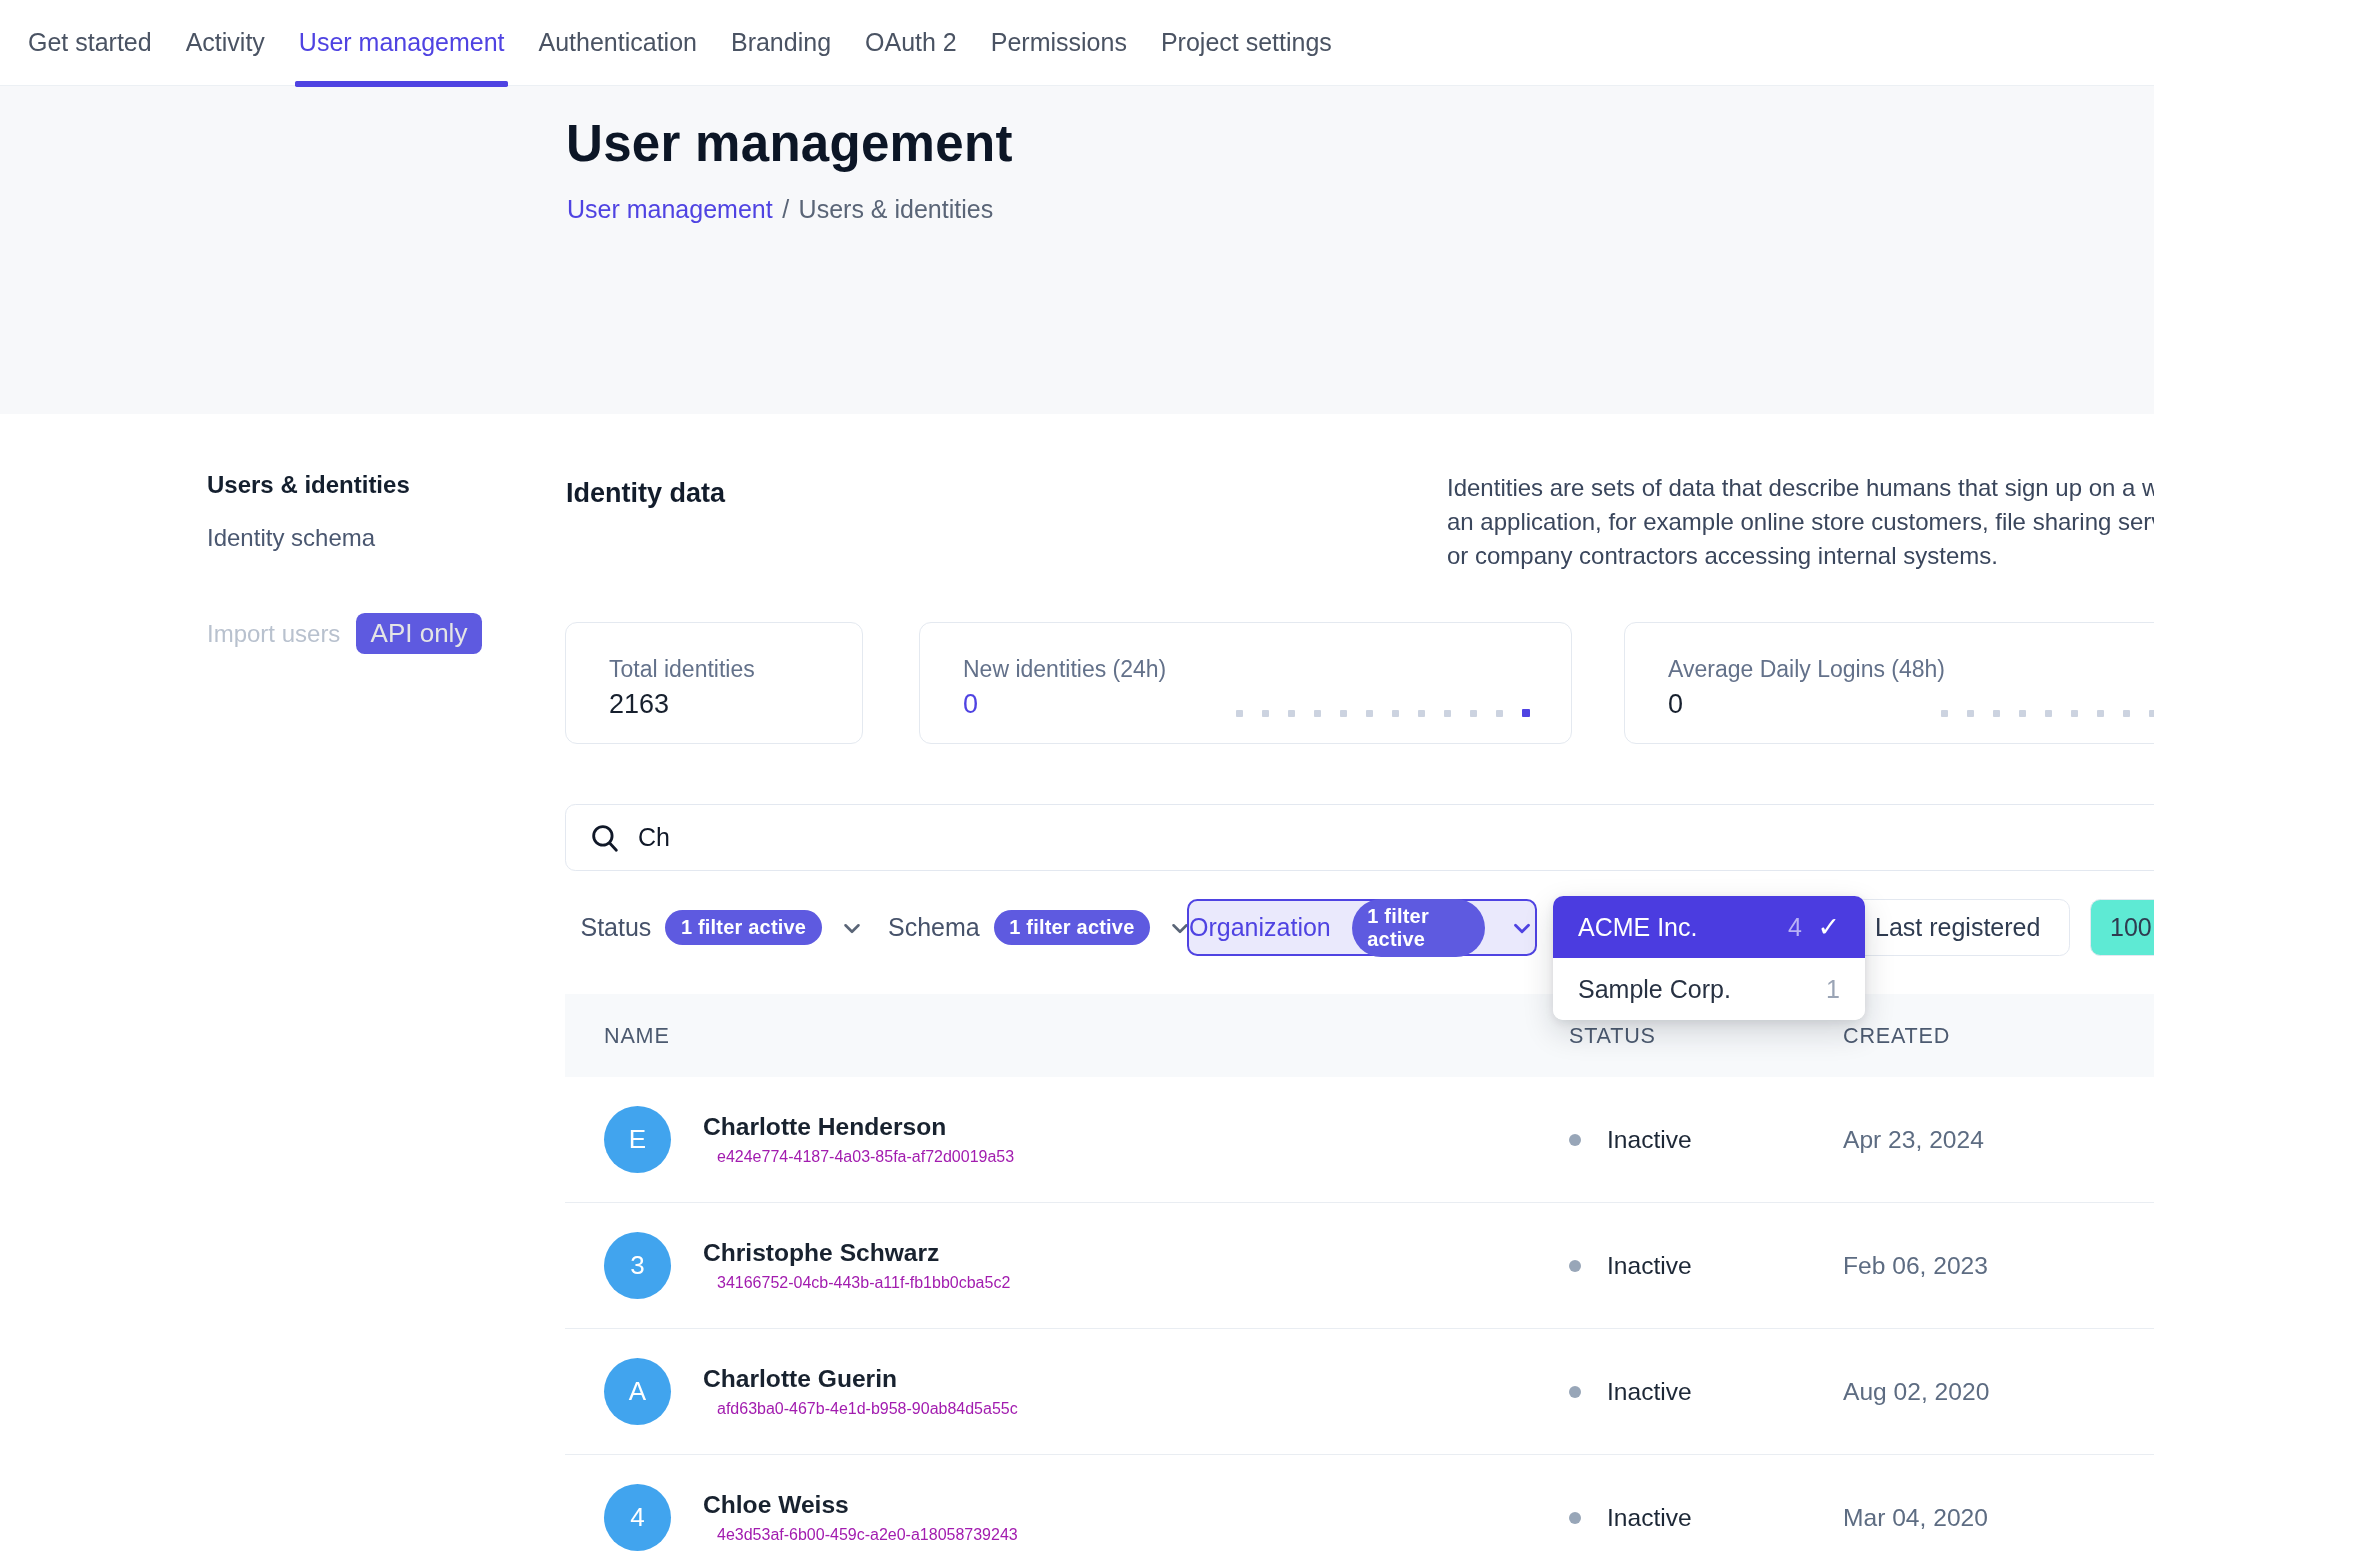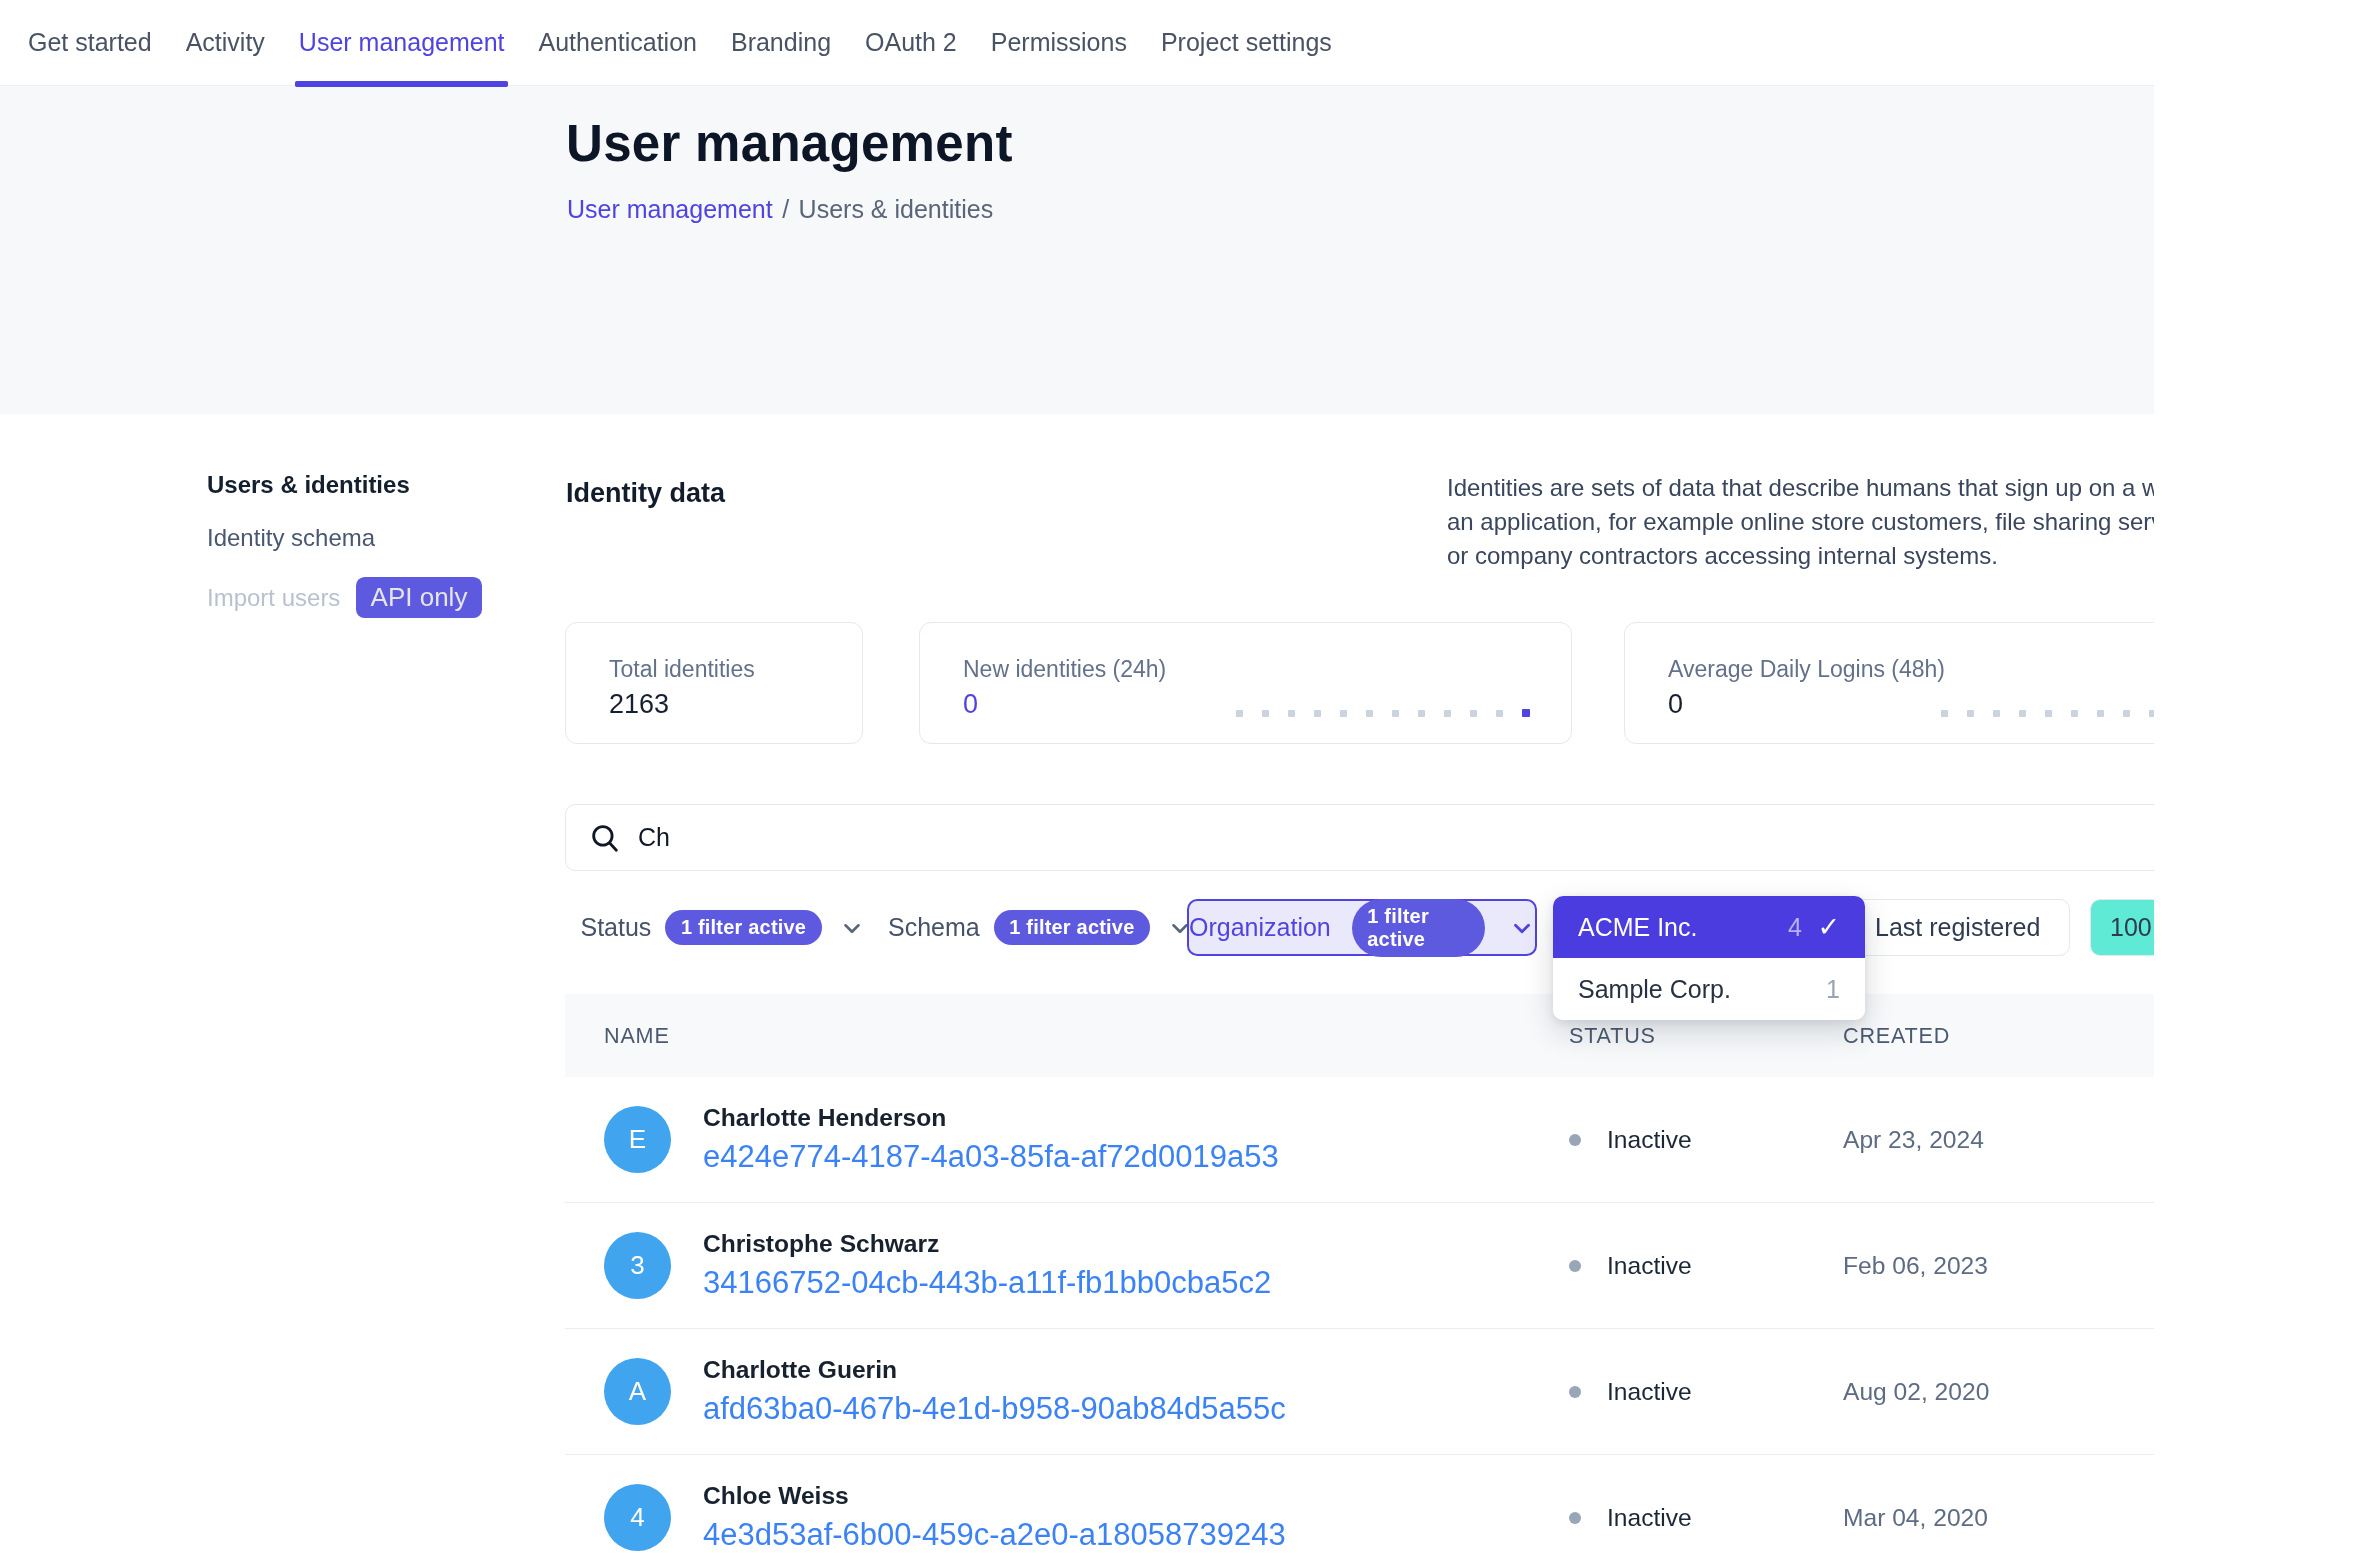--- a/index.html
+++ b/index.html
@@ -21,21 +21,21 @@
   
   .band{position:absolute;top:86px;left:0;width:100%;height:328px;background:var(--band);}
   .page-title{position:absolute;left:566px;top:114px;font-size:51px;font-weight:700;color:#0c1626;letter-spacing:0.3px;}
   .breadcrumb{position:absolute;left:567px;top:195px;font-size:25px;color:#5a6577;display:flex;gap:9.5px;}
   .crumb-link{color:var(--accent);cursor:pointer;text-decoration:none;}
 
   
   .sidebar{position:absolute;left:207px;top:471px;display:flex;flex-direction:column;gap:25px;font-size:24px;}
   .side-item{display:flex;align-items:center;gap:15.5px;cursor:pointer;color:#4a5770;}
   .side-item.active{color:#141f2e;font-weight:700;}
-  .side-item.disabled{color:#b8c1ce;cursor:default;}
+  .side-item.disabled{color:#b8c1ce;cursor:default;margin-top:36px;}
   .api-badge{background:var(--pill);color:#e5e5e5;font-size:26px;font-weight:400;padding:5.2px 14.7px;border-radius:8.6px;}
 
   
   .section-title{position:absolute;left:566px;top:478px;font-size:27px;font-weight:700;color:#121c2b;}
   .section-desc{position:absolute;left:1447px;top:471px;width:832px;font-size:24px;line-height:34px;color:#3a465c;}
 
   
   .card{position:absolute;top:622px;height:122px;background:#fff;border:1.7px solid #e4e9f0;border-radius:12px;}
   .card .label{position:absolute;left:43px;top:33px;font-size:23px;color:#63718a;white-space:nowrap;}
   .card .value{position:absolute;left:43px;top:66px;font-size:27px;color:#17202e;}
@@ -75,21 +75,21 @@
   
   .table{position:absolute;left:565px;top:994px;width:1712px;}
   .thead{position:relative;height:83px;background:var(--theadbg);}
   .th{position:absolute;top:0;height:83px;display:flex;align-items:center;font-size:21.6px;color:#4c5a70;letter-spacing:0.8px;}
   .th-0{left:39px;} .th-1{left:1004px;} .th-2{left:1278px;}
   .row{position:relative;height:126px;border-bottom:1.7px solid #e9edf2;cursor:pointer;background:#fff;}
   .avatar{position:absolute;left:39px;top:29px;width:67px;height:67px;border-radius:50%;background:var(--avatar);
     color:#fff;display:flex;align-items:center;justify-content:center;font-size:26px;}
   .ninfo{position:absolute;left:138px;top:50%;transform:translateY(-50%);}
   .nm{font-size:24.6px;color:#18222f;font-weight:700;}
-  .uid{font-size:31px;color:#3b82f6;margin-top:7.8px;}
+  .uid{font-size:16px;color:#a21caf;margin-top:7.8px;margin-left:14px;}
   .stat{position:absolute;left:1004px;top:0;height:100%;display:flex;align-items:center;gap:26px;}
   .statdot{width:12px;height:12px;border-radius:50%;background:var(--dot);}
   .stxt{font-size:24.6px;color:#1c2736;}
   .created{position:absolute;left:1278px;top:0;height:100%;display:flex;align-items:center;font-size:24.6px;color:#5d6c82;}
   .kebab{position:absolute;left:1645px;top:50%;transform:translateY(-50%);display:flex;flex-direction:column;gap:7px;padding:10.3px;cursor:pointer;}
   .kdot{width:6px;height:6px;border-radius:50%;background:#3c4554;}
 </style>
 </head>
 <body>
 

